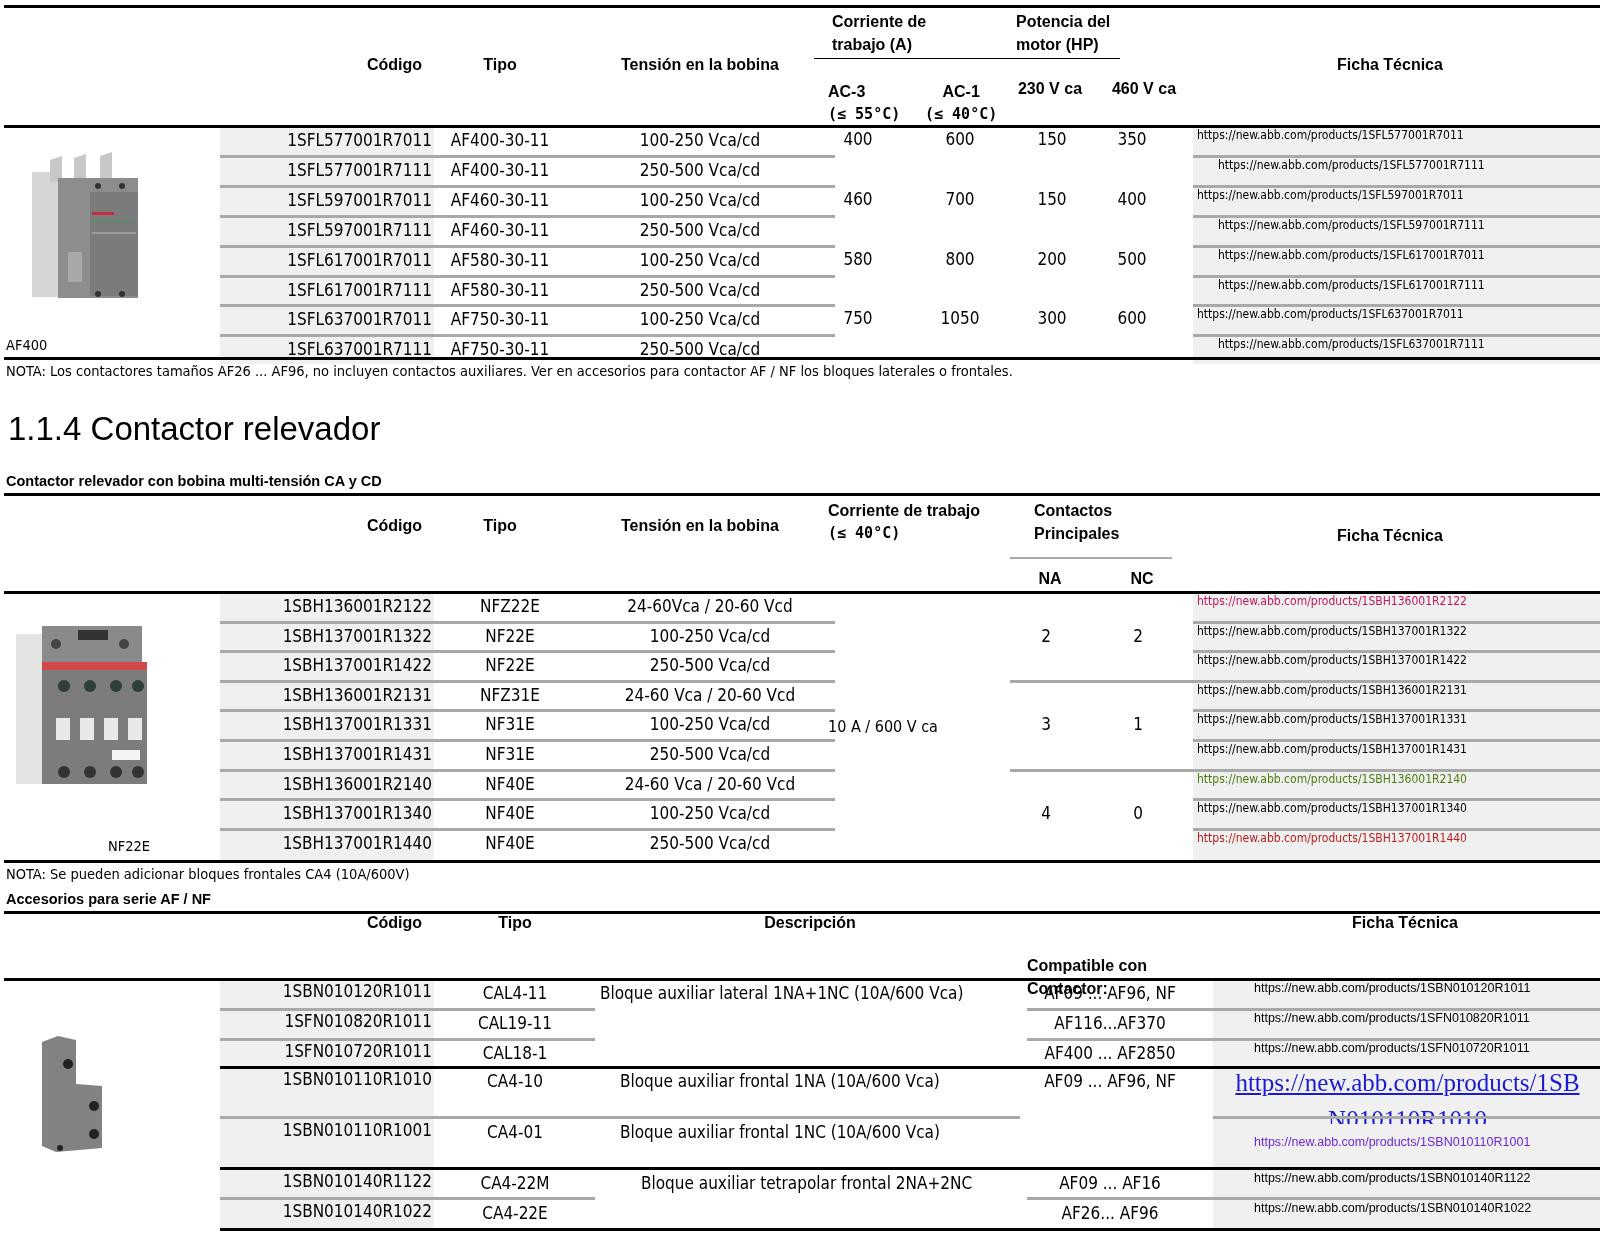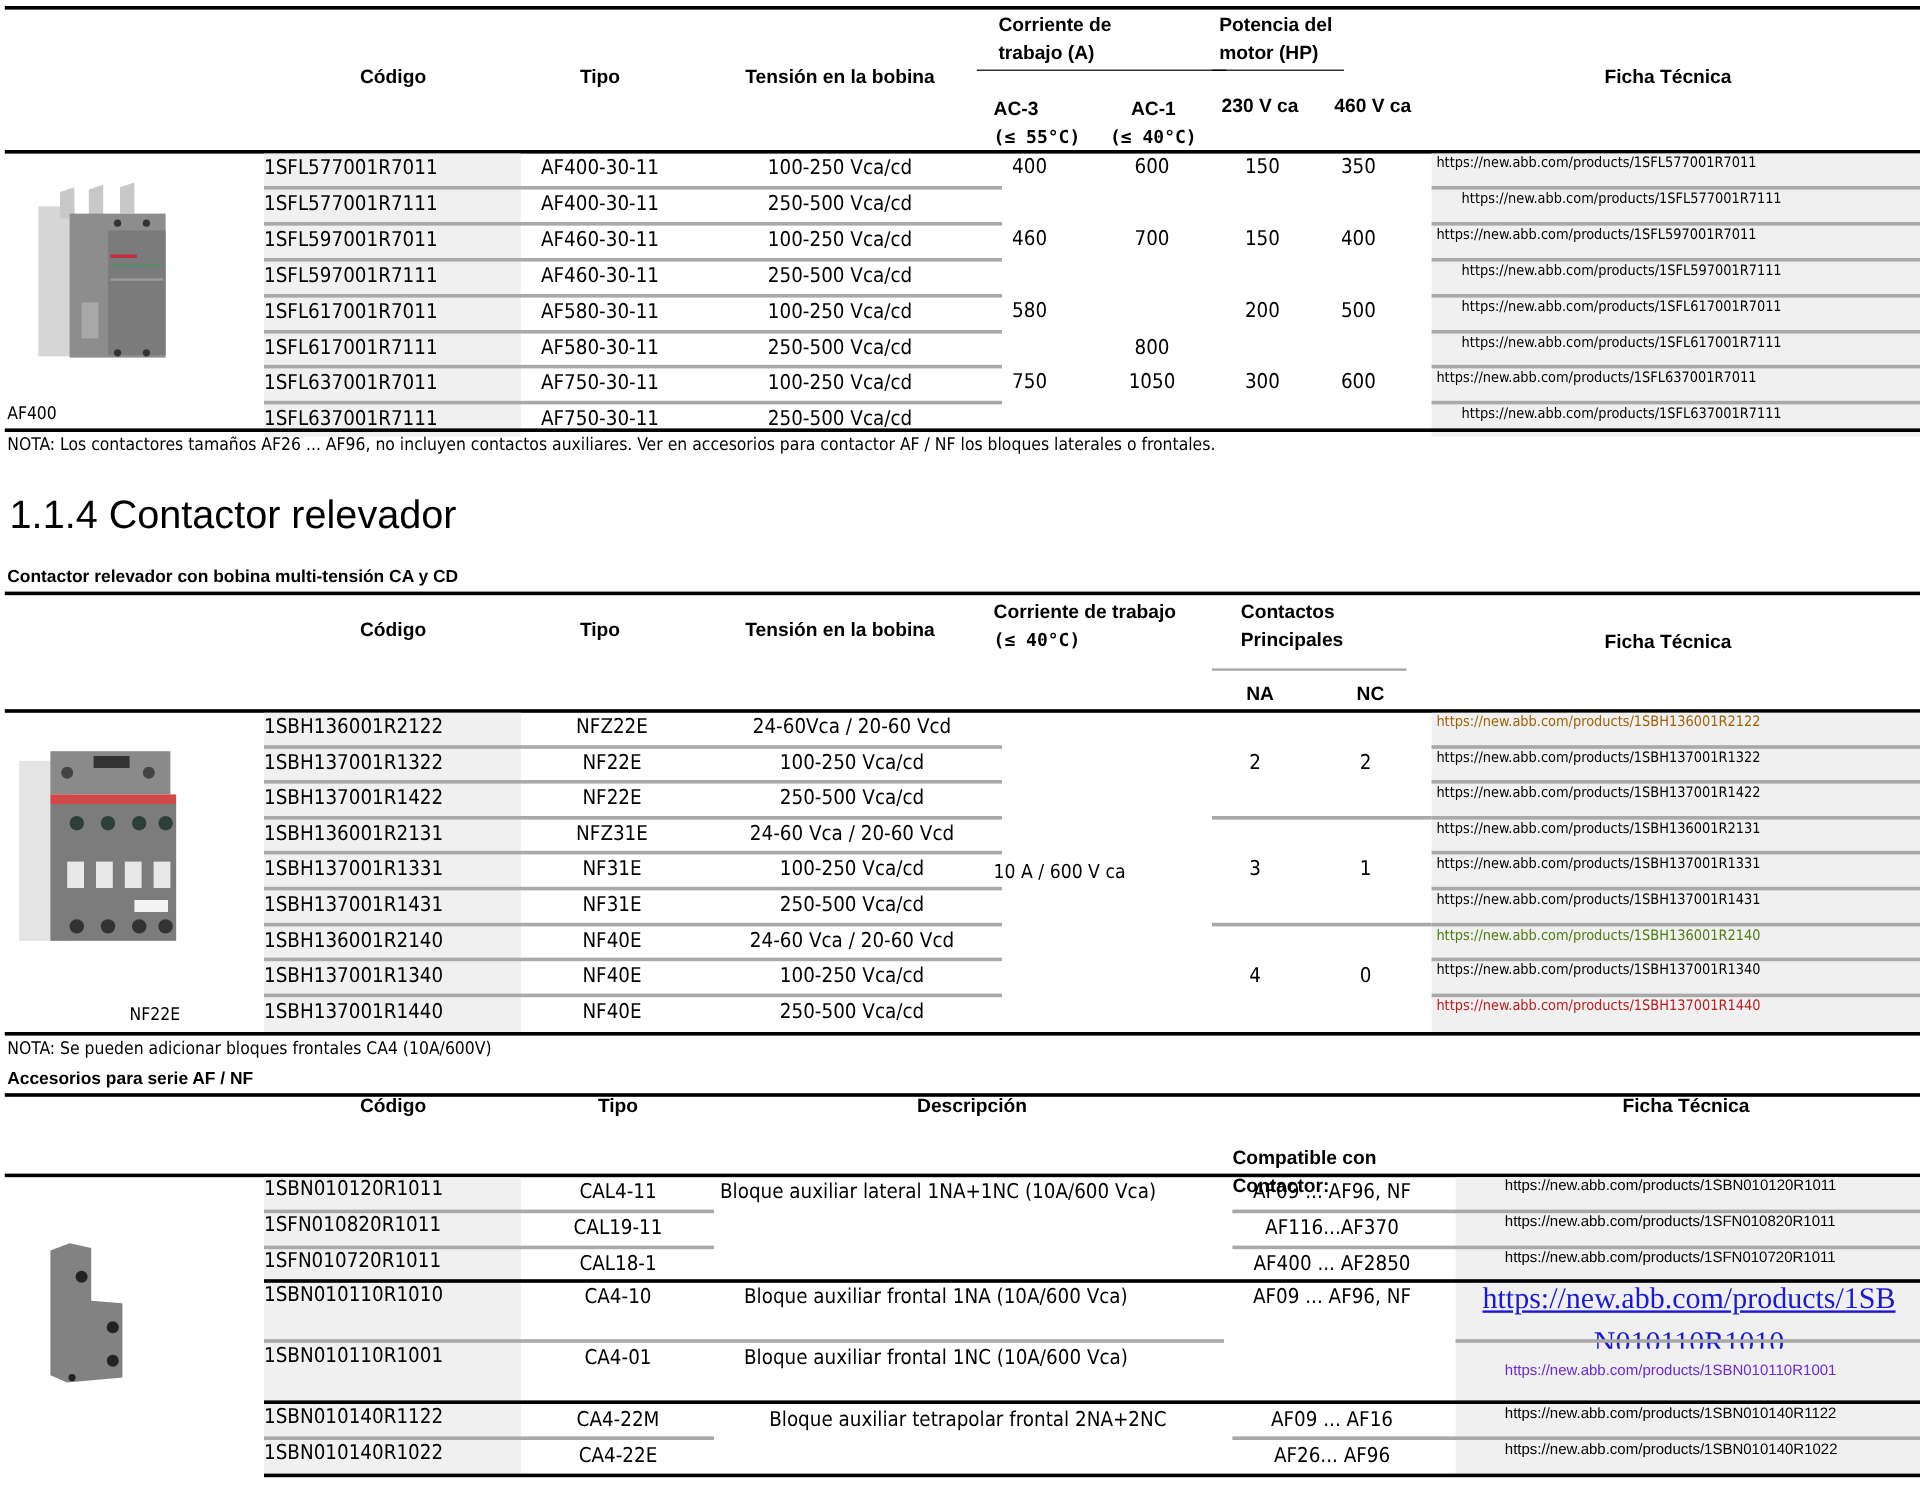--- a/index.html
+++ b/index.html
@@ -7,21 +7,21 @@
   .abs{position:absolute;}
   .hb{font-family:"Liberation Sans",sans-serif;font-weight:bold;font-size:16px;}
   .cell{font-family:"DejaVu Sans Condensed","DejaVu Sans",sans-serif;font-size:17px;white-space:nowrap;}
   .url{font-family:"DejaVu Sans Condensed","DejaVu Sans",sans-serif;font-size:12px;white-space:nowrap;}
   .urla{font-family:"Liberation Sans",sans-serif;font-size:12.5px;white-space:nowrap;}
   .note{font-family:"DejaVu Sans Condensed","DejaVu Sans",sans-serif;font-size:14.5px;white-space:nowrap;}
   .rule-k{position:absolute;height:3px;background:#000;}
   .rule-g{position:absolute;height:3px;background:#a9a9a9;}
   .rule-t{position:absolute;height:1px;background:#000;}
   .shade{position:absolute;background:#f0f0f0;}
-  .r{text-align:left;}
+  .r{text-align:right;}
   .c{text-align:center;}
   .prod{position:absolute;}
   a.biglink{font-family:"Liberation Serif",serif;font-size:25px;color:#1a1ad6;text-decoration:underline;white-space:nowrap;}
 </style>
 </head>
 <body>
 
 <div class="rule-k" style="left:4px;top:5px;width:1596px;"></div>
 
 <div class="abs hb r" style="left:300px;top:56px;width:122px;">Código</div>
@@ -217,31 +217,31 @@
 <div class="rule-g" style="left:1193px;top:334.29999999999995px;width:407px;"></div>
 <div class="abs cell c" style="left:828px;top:129px;width:60px;">400</div>
 <div class="abs cell c" style="left:930px;top:129px;width:60px;">600</div>
 <div class="abs cell c" style="left:1022px;top:129px;width:60px;">150</div>
 <div class="abs cell c" style="left:1102px;top:129px;width:60px;">350</div>
 <div class="abs cell c" style="left:828px;top:188.8px;width:60px;">460</div>
 <div class="abs cell c" style="left:930px;top:188.8px;width:60px;">700</div>
 <div class="abs cell c" style="left:1022px;top:188.8px;width:60px;">150</div>
 <div class="abs cell c" style="left:1102px;top:188.8px;width:60px;">400</div>
 <div class="abs cell c" style="left:828px;top:248.6px;width:60px;">580</div>
-<div class="abs cell c" style="left:930px;top:248.6px;width:60px;margin-top:31px;">800</div>
+<div class="abs cell c" style="left:930px;top:248.6px;width:60px;">800</div>
 <div class="abs cell c" style="left:1022px;top:248.6px;width:60px;">200</div>
 <div class="abs cell c" style="left:1102px;top:248.6px;width:60px;">500</div>
 <div class="abs cell c" style="left:828px;top:308.4px;width:60px;">750</div>
 <div class="abs cell c" style="left:930px;top:308.4px;width:60px;">1050</div>
 <div class="abs cell c" style="left:1022px;top:308.4px;width:60px;">300</div>
 <div class="abs cell c" style="left:1102px;top:308.4px;width:60px;">600</div>
 <div class="abs cell r" style="left:220px;top:596px;width:212px;">1SBH136001R2122</div>
 <div class="abs cell c" style="left:450px;top:596px;width:120px;">NFZ22E</div>
 <div class="abs cell c" style="left:590px;top:596px;width:240px;">24-60Vca / 20-60 Vcd</div>
-<a class="abs url" style="left:1197px;top:594px;color:#a16207;text-decoration:none;">https://new.abb.com/products/1SBH136001R2122</a>
+<a class="abs url" style="left:1197px;top:594px;color:#be185d;text-decoration:none;">https://new.abb.com/products/1SBH136001R2122</a>
 <div class="abs cell r" style="left:220px;top:625.6px;width:212px;">1SBH137001R1322</div>
 <div class="abs cell c" style="left:450px;top:625.6px;width:120px;">NF22E</div>
 <div class="abs cell c" style="left:590px;top:625.6px;width:240px;">100-250 Vca/cd</div>
 <a class="abs url" style="left:1197px;top:623.6px;color:#000;text-decoration:none;">https://new.abb.com/products/1SBH137001R1322</a>
 <div class="rule-g" style="left:220px;top:620.6px;width:615px;"></div>
 <div class="rule-g" style="left:1193px;top:620.6px;width:407px;"></div>
 <div class="abs cell r" style="left:220px;top:655.2px;width:212px;">1SBH137001R1422</div>
 <div class="abs cell c" style="left:450px;top:655.2px;width:120px;">NF22E</div>
 <div class="abs cell c" style="left:590px;top:655.2px;width:240px;">250-500 Vca/cd</div>
 <a class="abs url" style="left:1197px;top:653.2px;color:#000;text-decoration:none;">https://new.abb.com/products/1SBH137001R1422</a>

